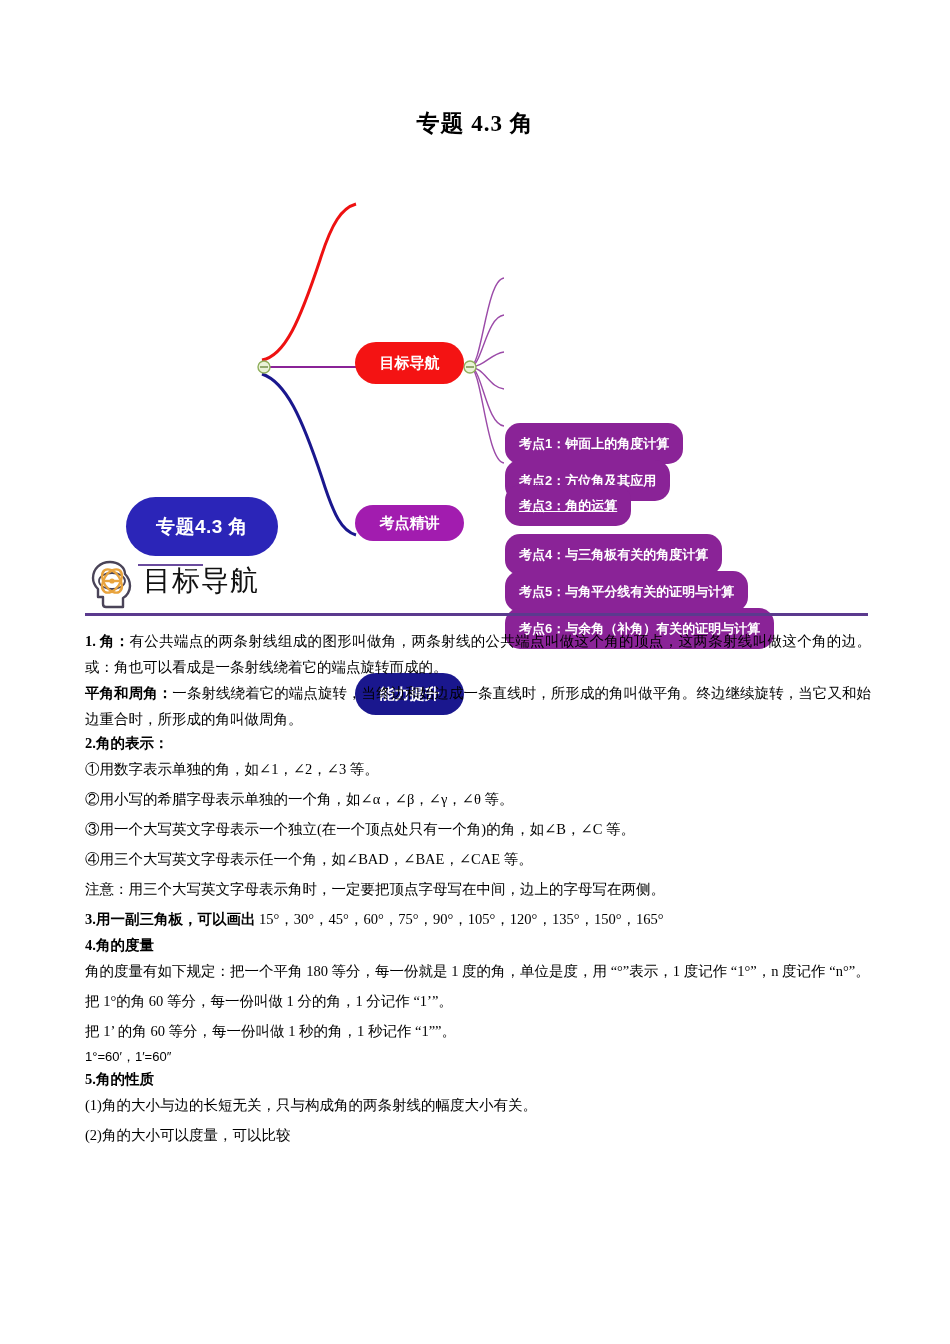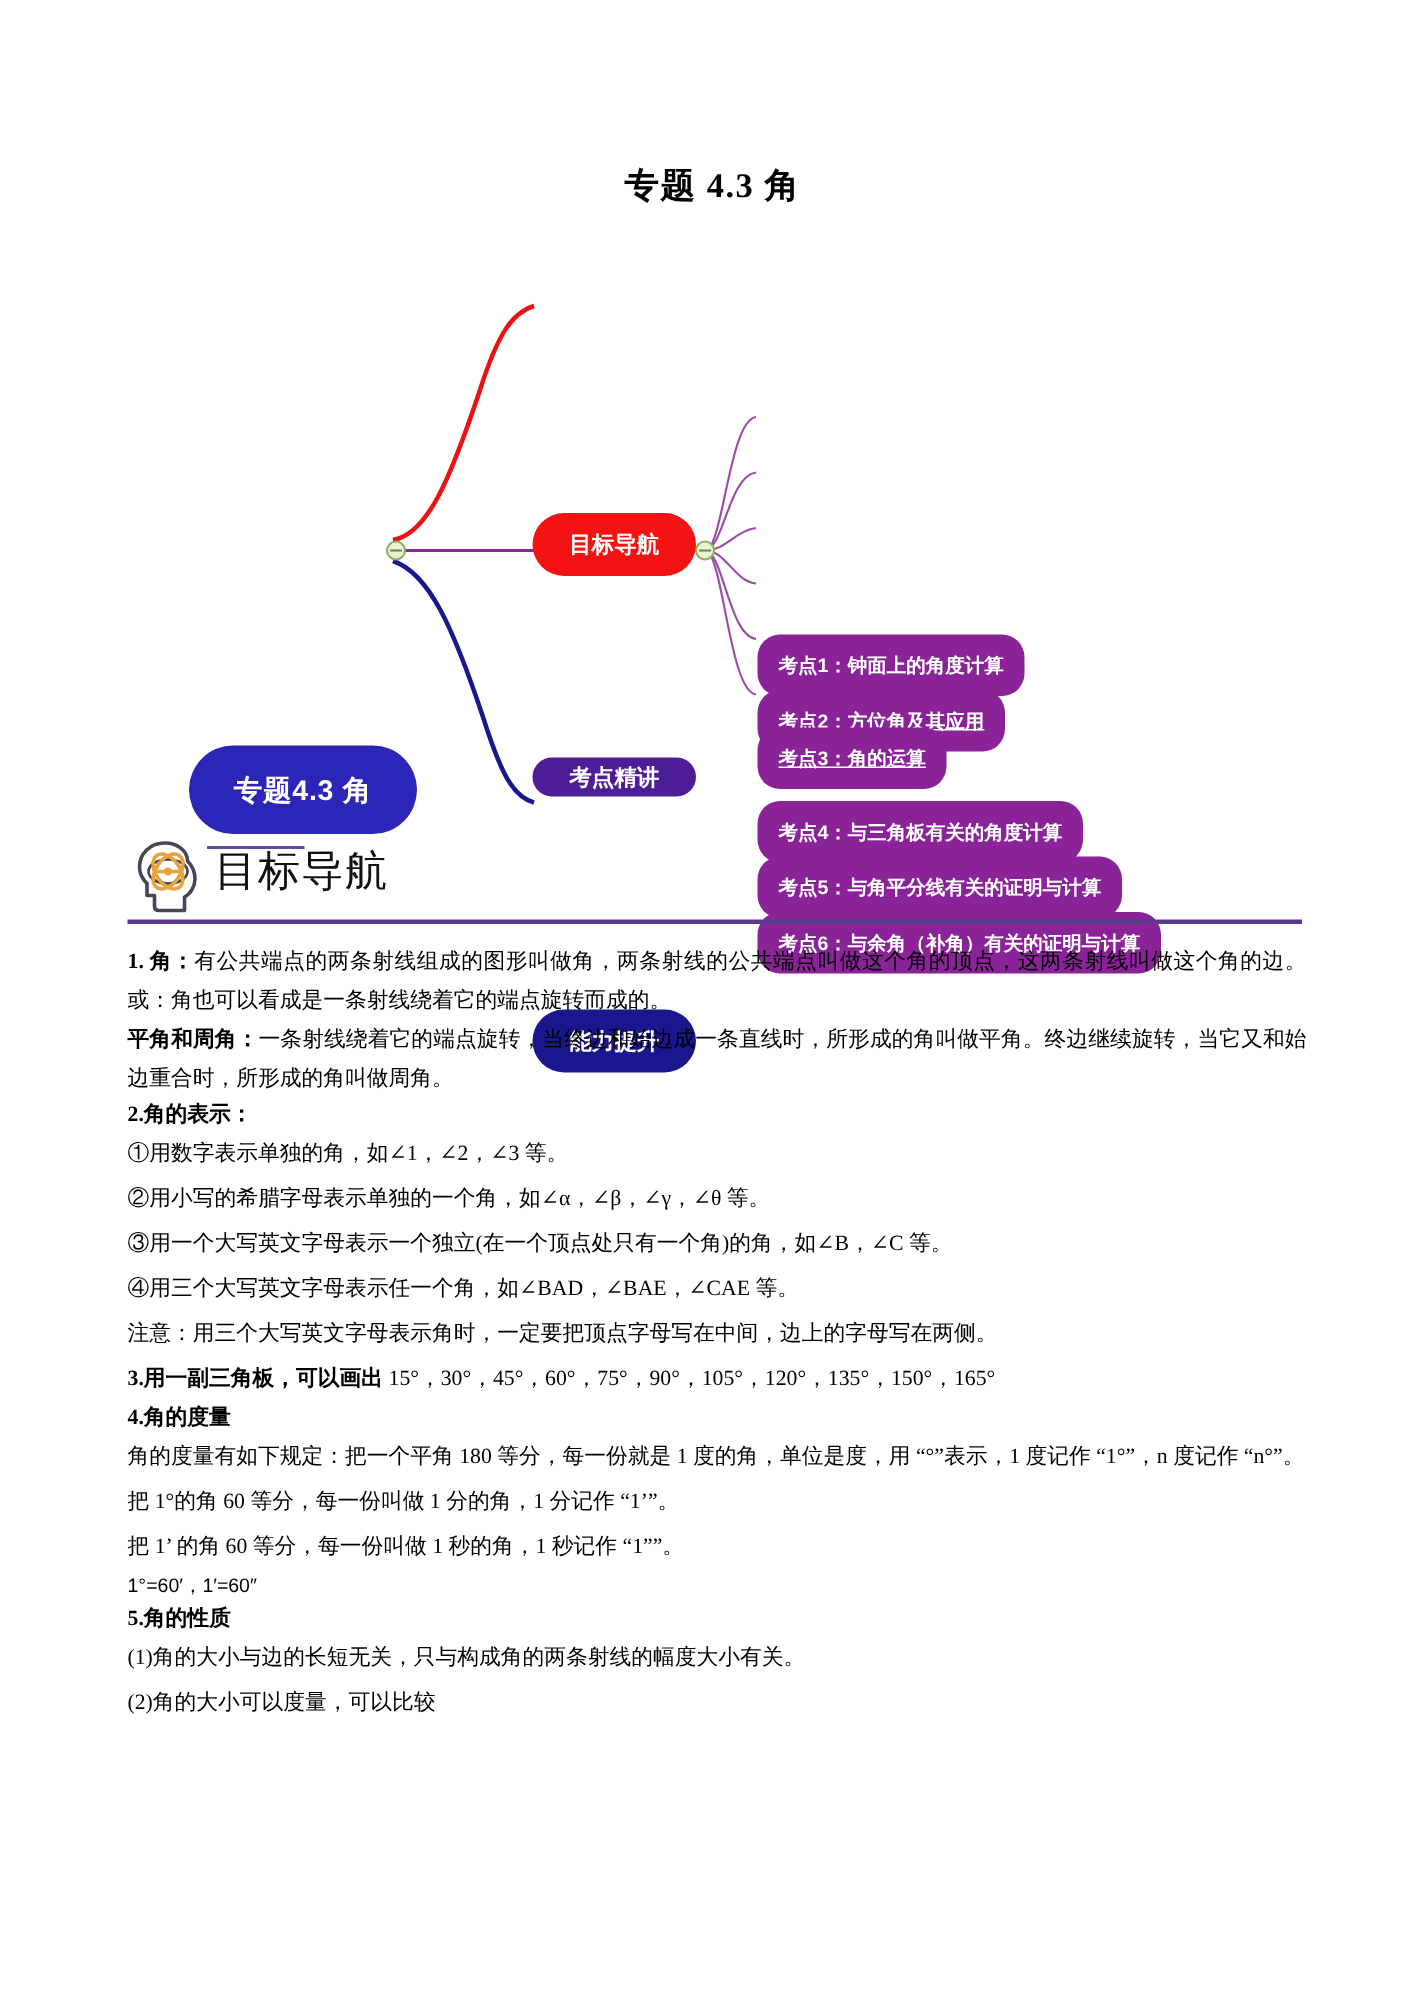--- a/index.html
+++ b/index.html
@@ -70,23 +70,23 @@
     width: 109px;
     height: 42px;
     border-radius: 21px;
     background: #F41313;
     font-size: 15px;
   }
   .node-purple-main {
     left: 355px;
     top: 345px;
     width: 109px;
-    height: 26px;
+    height: 36px;
     border-radius: 21px;
-    background: #4c1d95;
+    background: #a21caf;
     font-size: 15px;
   }
   .node-navy {
     left: 355px;
     top: 513px;
     width: 109px;
     height: 42px;
     border-radius: 21px;
     background: #1A178E;
     font-size: 15px;
@@ -94,21 +94,21 @@
   .node-kd {
     left: 505px;
     height: 41px;
     border-radius: 15px;
     background: #8A2397;
     font-size: 13px;
     padding: 0 14px;
     justify-content: flex-start;
   }
   .kd-1 { top: 263px; }
-  .kd-2 { top: 300px; text-decoration: underline; }
+  .kd-2 { top: 300px; }
   .kd-3 { top: 325px; text-decoration: underline; }
   .kd-4 { top: 374px; }
   .kd-5 { top: 411px; text-align: right; }
   .kd-6 { top: 448px; }
 
   
   .section-head {
     position: absolute;
     left: 85px;
     top: 558px;

